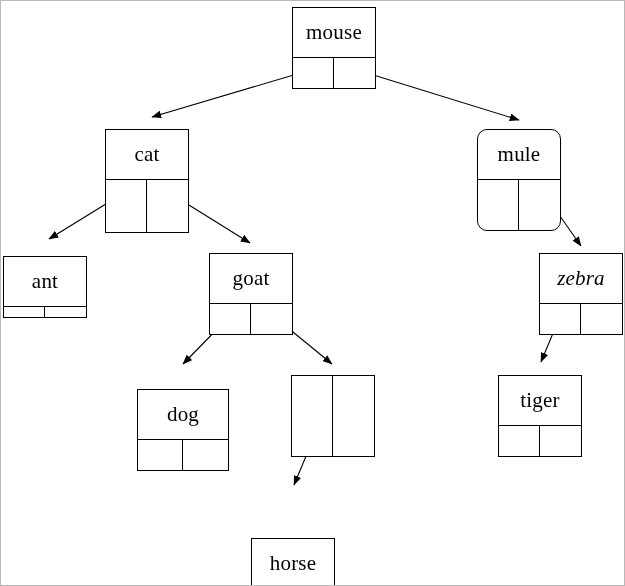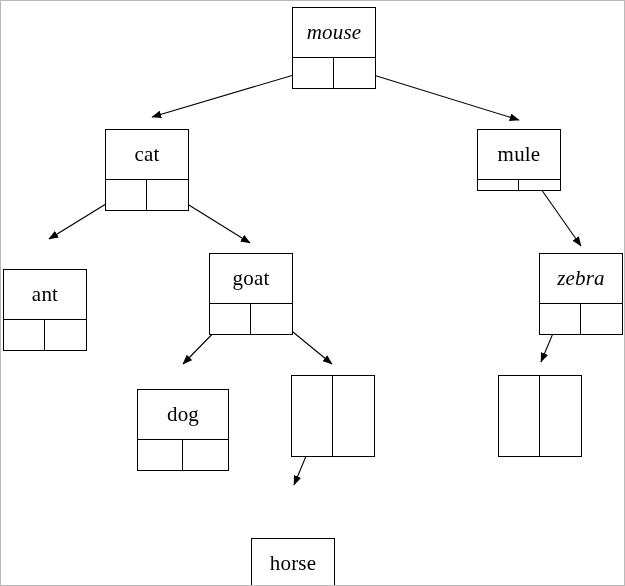--- a/index.html
+++ b/index.html
@@ -80,42 +80,42 @@
         <line x1="167" y1="191" x2="249" y2="242" stroke="#000000" stroke-width="1.1" marker-end="url(#arrowhead)"></line>
         <line x1="540" y1="188" x2="580" y2="245" stroke="#000000" stroke-width="1.1" marker-end="url(#arrowhead)"></line>
         <line x1="231" y1="313" x2="182" y2="363" stroke="#000000" stroke-width="1.1" marker-end="url(#arrowhead)"></line>
         <line x1="270" y1="313" x2="331" y2="363" stroke="#000000" stroke-width="1.1" marker-end="url(#arrowhead)"></line>
         <line x1="560" y1="313" x2="540" y2="361" stroke="#000000" stroke-width="1.1" marker-end="url(#arrowhead)"></line>
         <line x1="313" y1="436" x2="293" y2="484" stroke="#000000" stroke-width="1.1" marker-end="url(#arrowhead)"></line>
       </g>
   </svg>
 
   <div id="node-layer">
-      <div class="node" style="left: 291px; top: 6px; width: 84px; height: 82px; font-style: italic;">
+      <div class="node" style="left: 291px; top: 6px; width: 84px; height: 82px;">
         <div class="node-label" style="flex-basis: 50px;">mouse</div>
         <div class="node-pointers">
           <div class="ptr left"></div>
           <div class="ptr right"></div>
         </div>
       </div>
-      <div class="node" style="left: 104px; top: 128px; width: 84px; height: 82px;">
+      <div class="node" style="left: 104px; top: 128px; width: 84px; height: 104px;">
         <div class="node-label" style="flex-basis: 50px;">cat</div>
         <div class="node-pointers">
           <div class="ptr left"></div>
           <div class="ptr right"></div>
         </div>
       </div>
-      <div class="node" style="left: 476px; top: 128px; width: 84px; height: 62px;">
+      <div class="node" style="left: 476px; top: 128px; width: 84px; height: 102px; border-radius: 10px;">
         <div class="node-label" style="flex-basis: 50px;">mule</div>
         <div class="node-pointers">
           <div class="ptr left"></div>
           <div class="ptr right"></div>
         </div>
       </div>
-      <div class="node" style="left: 2px; top: 268px; width: 84px; height: 82px;">
+      <div class="node" style="left: 2px; top: 255px; width: 84px; height: 62px;">
         <div class="node-label" style="flex-basis: 50px;">ant</div>
         <div class="node-pointers">
           <div class="ptr left"></div>
           <div class="ptr right"></div>
         </div>
       </div>
       <div class="node" style="left: 208px; top: 252px; width: 84px; height: 82px;">
         <div class="node-label" style="flex-basis: 50px; text-align: right;">goat</div>
         <div class="node-pointers">
           <div class="ptr left"></div>
@@ -136,20 +136,21 @@
           <div class="ptr right"></div>
         </div>
       </div>
       <div class="node" style="left: 290px; top: 374px; width: 84px; height: 82px;">
         <div class="node-pointers">
           <div class="ptr left"></div>
           <div class="ptr right"></div>
         </div>
       </div>
       <div class="node" style="left: 497px; top: 374px; width: 84px; height: 82px;">
+        <div class="node-label" style="flex-basis: 50px;">tiger</div>
         <div class="node-pointers">
           <div class="ptr left"></div>
           <div class="ptr right"></div>
         </div>
       </div>
       <div class="node" style="left: 250px; top: 497px; width: 84px; height: 82px; margin-top: 40px;">
         <div class="node-label" style="flex-basis: 50px;">horse</div>
         <div class="node-pointers">
           <div class="ptr left"></div>
           <div class="ptr right"></div>

